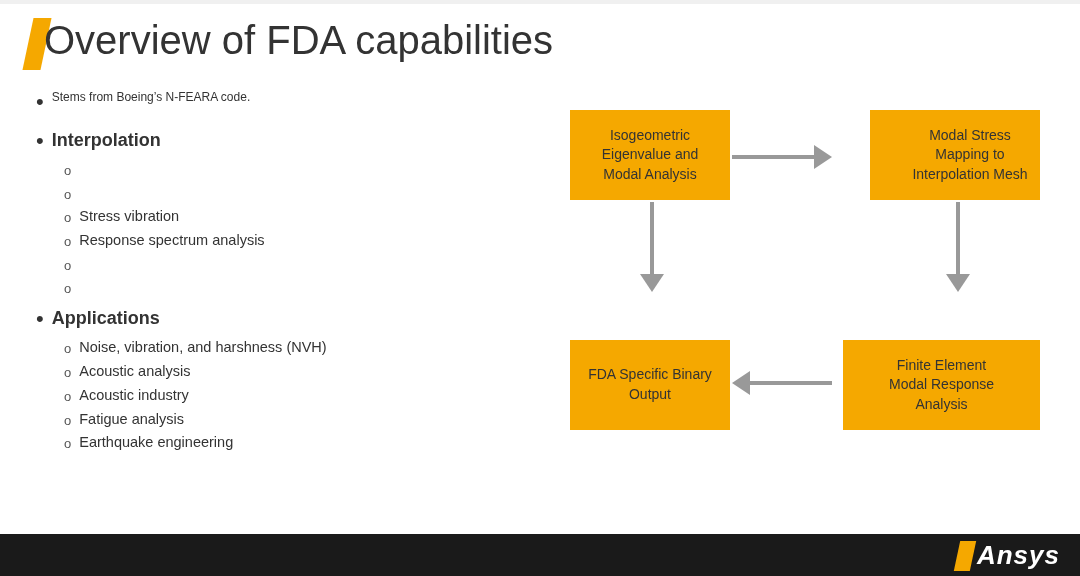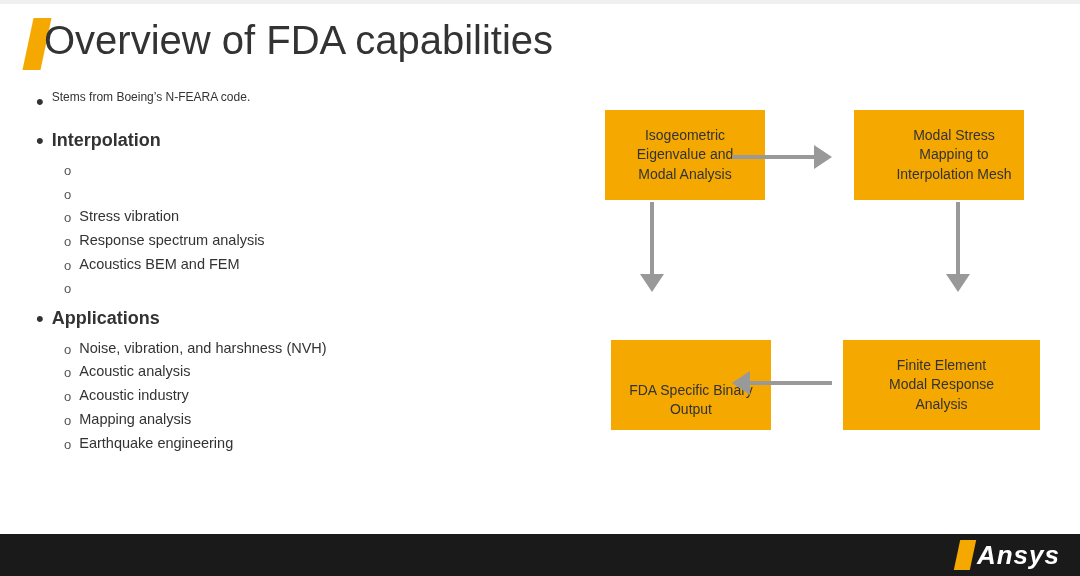--- a/index.html
+++ b/index.html
@@ -108,34 +108,33 @@
       background: #f5a800;
       display: flex;
       align-items: center;
       justify-content: center;
       text-align: center;
       font-size: 14px;
       font-weight: 500;
       color: #333;
       padding: 10px;
       line-height: 1.4;
-      margin-left: 35px;
     }
 
     .box-tl {
       top: 0; left: 0;
       width: 160px; height: 90px;
     }
     .box-tr {
-      top: 0; right: 16px;
+      top: 0; right: 0;
       width: 170px; height: 90px; padding-left: 40px;
     }
     .box-bl {
-      bottom: 0; left: 6px;
-      width: 160px; height: 90px; align-items: flex-end;
+      bottom: 0; left: 0;
+      width: 160px; height: 90px;
     }
     .box-br {
       bottom: 0; right: 0;
       width: 197px; height: 90px;
     }
 
     
     
     .arrow-right-top {
       position: absolute;
@@ -233,21 +232,21 @@
       height: 42px;
       background: #1a1a1a;
       display: flex;
       align-items: center;
       justify-content: flex-end;
       padding-right: 20px;
     }
 
     .ansys-logo {
       display: flex;
-      align-items: flex-start;
+      align-items: flex-end;
     }
     .ansys-slash {
       width: 16px;
       height: 30px;
       background: #f5a800;
       transform: skewX(-12deg);
       margin-right: 4px;
     }
     .ansys-text {
       font-size: 26px;
@@ -290,21 +289,20 @@
     <div class="sub-item">
       <span class="circle">o</span>
       <span>Stress vibration</span>
     </div>
     <div class="sub-item">
       <span class="circle">o</span>
       <span>Response spectrum analysis</span>
     </div>
     <div class="sub-item">
       <span class="circle">o</span>
-      <span>Acoustics BEM and FEM</span>
     </div>
     <div class="sub-item">
       <span class="circle">o</span>
     </div>
   </div>
 
   <div class="bullet-main">
     <span class="dot">•</span>
     <span class="text bold">Applications</span>
   </div>
@@ -316,21 +314,21 @@
     <div class="sub-item">
       <span class="circle">o</span>
       <span>Acoustic analysis</span>
     </div>
     <div class="sub-item">
       <span class="circle">o</span>
       <span>Acoustic industry</span>
     </div>
     <div class="sub-item">
       <span class="circle">o</span>
-      <span>Mapping analysis</span>
+      <span>Fatigue analysis</span>
     </div>
     <div class="sub-item">
       <span class="circle">o</span>
       <span>Earthquake engineering</span>
     </div>
   </div>
 
 </div>
 
 <div class="diagram">

